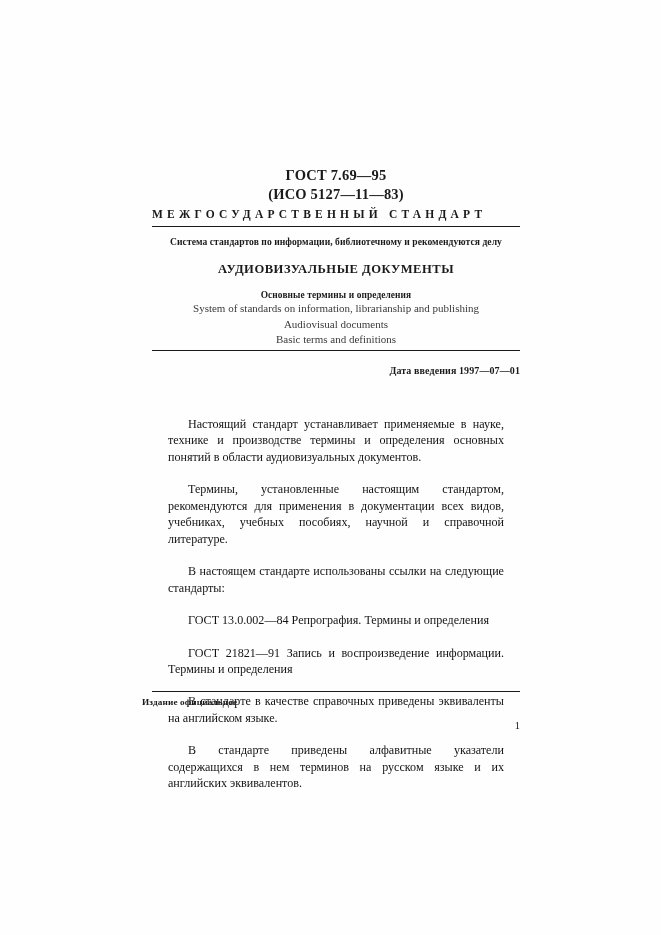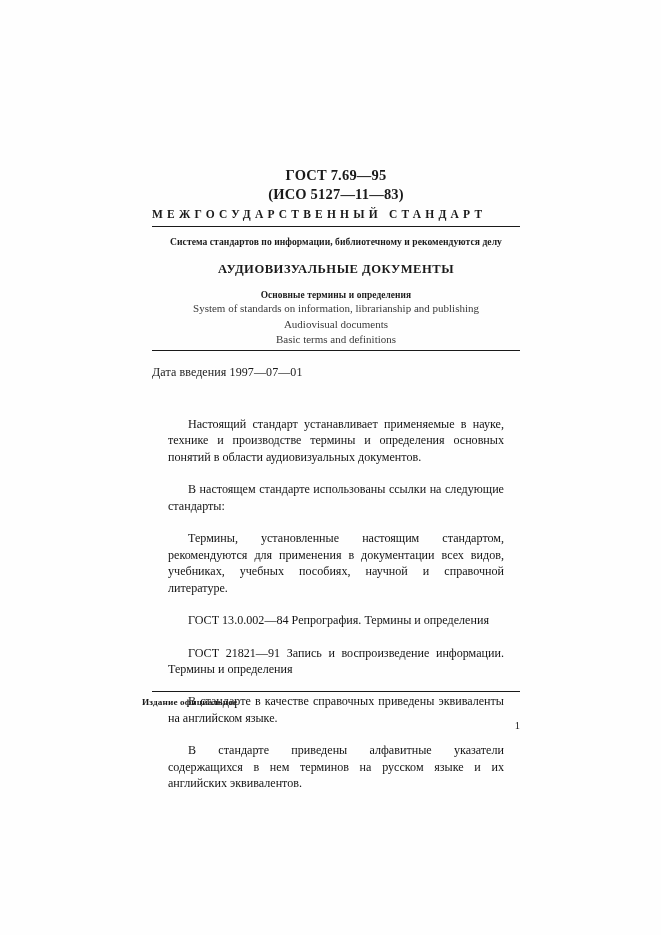--- a/index.html
+++ b/index.html
@@ -121,22 +121,23 @@
     display: block;
     white-space: nowrap;
   }
 
   
   .intro-date {
     position: absolute;
     left: 152px;
     top: 365px;
     width: 368px;
-    font-size: 12px;
-    font-weight: normal;
+    text-align: right;
+    font-size: 10px;
+    font-weight: bold;
     letter-spacing: 0.1px;
     white-space: nowrap;
   }
 
   
   .body-text {
     position: absolute;
     left: 152px;
     top: 400px;
     width: 368px;
@@ -196,22 +197,22 @@
     <span class="en-line">Audiovisual documents</span>
     <span class="en-line">Basic terms and definitions</span>
   </div>
 
   <div class="rule rule-mid"></div>
 
   <div class="intro-date">Дата введения 1997—07—01</div>
 
   <div class="body-text">
     <p>Настоящий стандарт устанавливает применяемые в науке, технике и производстве термины и определения основных понятий в области аудиовизуальных документов.</p>
+    <p>Термины, установленные настоящим стандартом, рекомендуются для применения в документации всех видов, учебниках, учебных пособиях, научной и справочной литературе.</p>
     <p>В настоящем стандарте использованы ссылки на следующие стандарты:</p>
-    <p>Термины, установленные настоящим стандартом, рекомендуются для применения в документации всех видов, учебниках, учебных пособиях, научной и справочной литературе.</p>
     <p>ГОСТ 13.0.002—84  Репрография. Термины и определения</p>
     <p>ГОСТ 21821—91  Запись и воспроизведение информации. Термины и определения</p>
     <p>В стандарте в качестве справочных приведены эквиваленты на английском языке.</p>
     <p>В стандарте приведены алфавитные указатели содержащихся в нем терминов на русском языке и их английских эквивалентов.</p>
   </div>
 
   <div class="rule rule-footer"></div>
 
   <div class="footer-note">Издание официальное</div>
 

